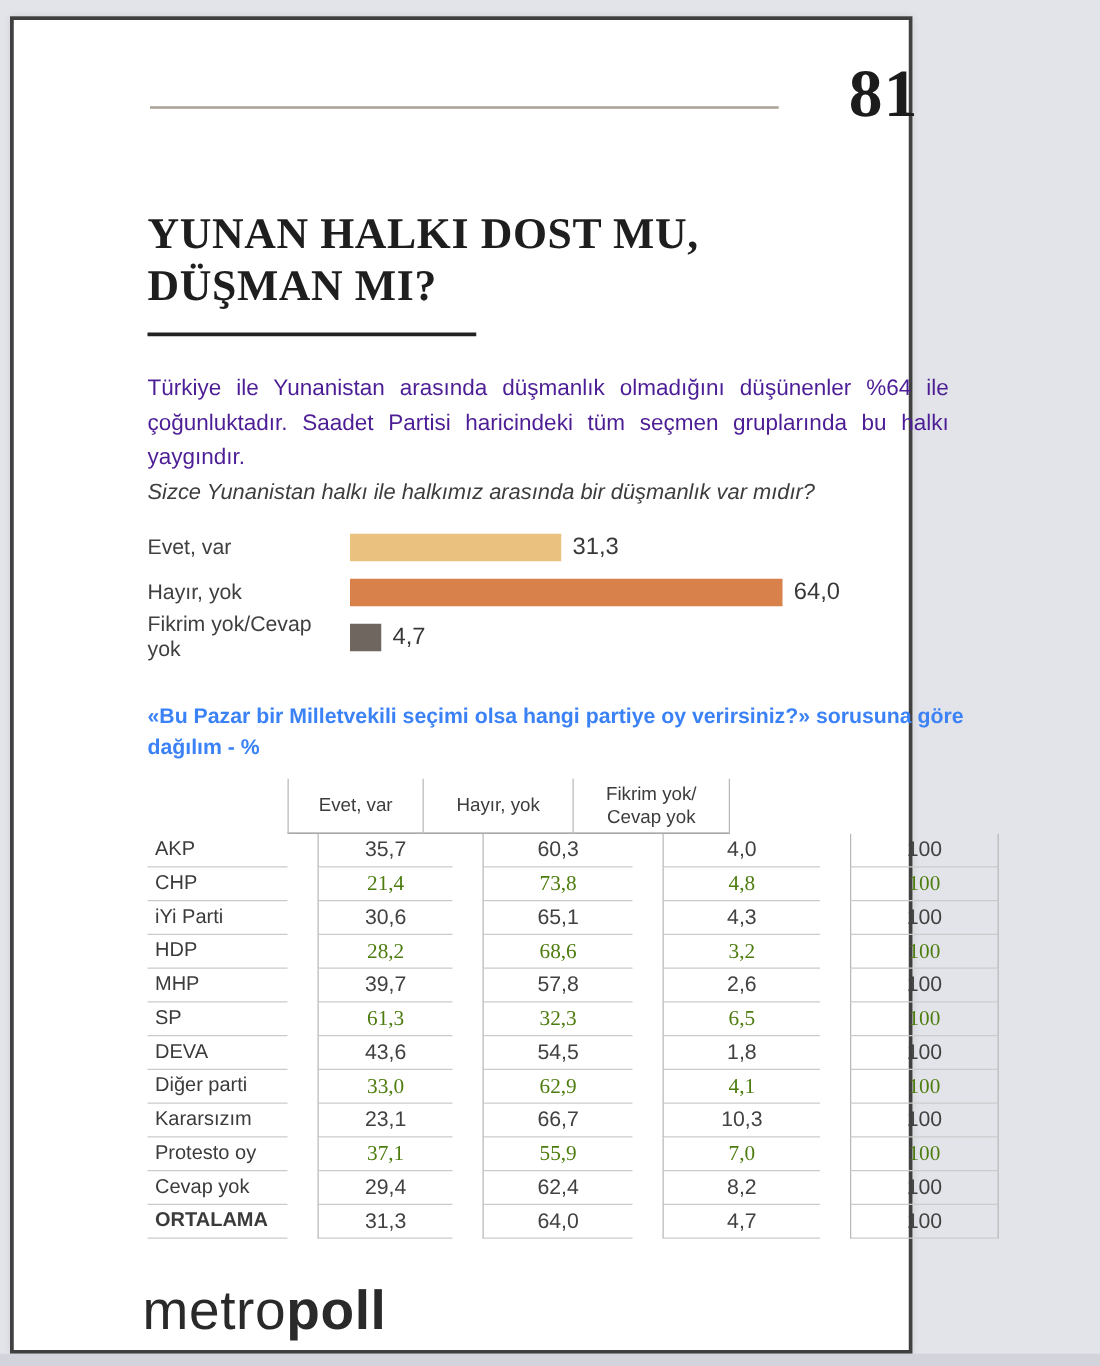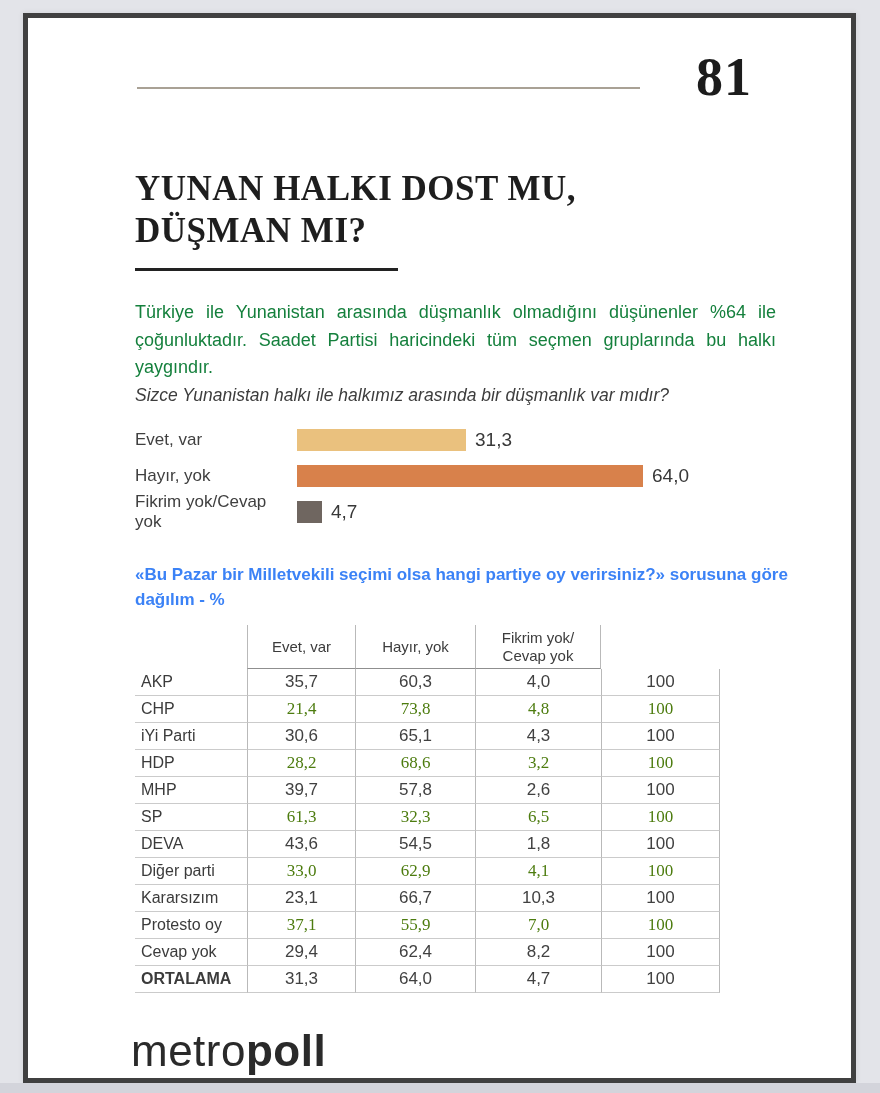--- a/index.html
+++ b/index.html
@@ -6,39 +6,39 @@
   body{
     width:880px;height:1093px;
     background:#e3e4e9;
     font-family:"Liberation Sans", sans-serif;
     position:relative;
     overflow:hidden;
   }
   .stage{position:absolute;left:0;top:0;width:880px;height:1093px;background:#e3e4e9;}
   .stage-bottom{position:absolute;left:0;bottom:0;width:880px;height:10px;background:#d3d4db;}
   .page{
-    position:absolute;left:23px;top:13px;width:833px;height:1070px;
-    background:#ffffff;border:5px solid #404040;box-sizing:border-box;
+    position:absolute;left:8px;top:13px;width:722px;height:1070px;
+    background:#ffffff;border:3px solid #404040;box-sizing:border-box;
     box-shadow:0 0 6px rgba(0,0,0,0.08);
   }
   .rule-top{position:absolute;left:109px;top:69px;width:503px;height:2px;background:#a9a195;}
   .page-num{
     position:absolute;left:668px;top:28px;width:90px;
     font-family:"Liberation Serif", serif;font-weight:700;font-size:54px;color:#1c1c1c;
     letter-spacing:1px;
   }
   .title{
     position:absolute;left:107px;top:150px;
     font-family:"Liberation Serif", serif;font-weight:700;font-size:35px;line-height:42px;
     color:#1e1e1e;letter-spacing:0.5px;
   }
   .title-underline{position:absolute;left:107px;top:250px;width:263px;height:3px;background:#222;}
   .intro{
     position:absolute;left:107px;top:281px;width:641px;
-    font-size:18px;line-height:27.5px;color:#15803d;
+    font-size:18px;line-height:27.5px;color:#4c1d95;
   }
   .intro .just{text-align:justify;text-align-last:justify;}
   .question-italic{
     position:absolute;left:107px;top:367px;width:660px;
     font-style:italic;font-size:17.5px;color:#3d3d3d;
   }
   .chart{position:absolute;left:107px;top:404px;width:660px;}
   .chart-row{display:flex;align-items:center;height:36px;}
   .chart-label{width:162px;font-size:17px;color:#3f3f3f;flex:none;}
   .bar{height:22px;flex:none;}
@@ -52,21 +52,21 @@
     font-size:17px;color:#414141;
   }
   .t-row{display:grid;grid-template-columns:112px 108px 120px 126px 119px;}
   .t-head{height:44px;}
   .t-head > div{
     border-bottom:1px solid #8f8f8f;
     display:flex;align-items:center;justify-content:center;flex-direction:column;
     font-size:15px;line-height:18px;color:#3c3c3c;
   }
   .t-head > .t-corner{border-bottom:none;}
-  .t-body-row{height:27px;}
+  .t-body-row{height:27px;gap:24px;}
   .t-body-row > div{
     border-bottom:1px solid #cbcbcb;
     display:flex;align-items:center;justify-content:center;
   }
   .t-row > div:nth-child(n+2){border-left:1px solid #b9b9b9;}
   .t-row > div:last-child{border-right:1px solid #b9b9b9;}
   .t-label-cell{justify-content:flex-start !important;padding-left:6px;font-size:16px;color:#3b3b3b;}
   .muted .t-num{color:#4d7c0f;font-family:Liberation Serif, serif;}
   .bold-row .t-label-cell{font-weight:700;}
   .footer{position:absolute;left:107px;top:1000px;width:646px;height:60px;}

